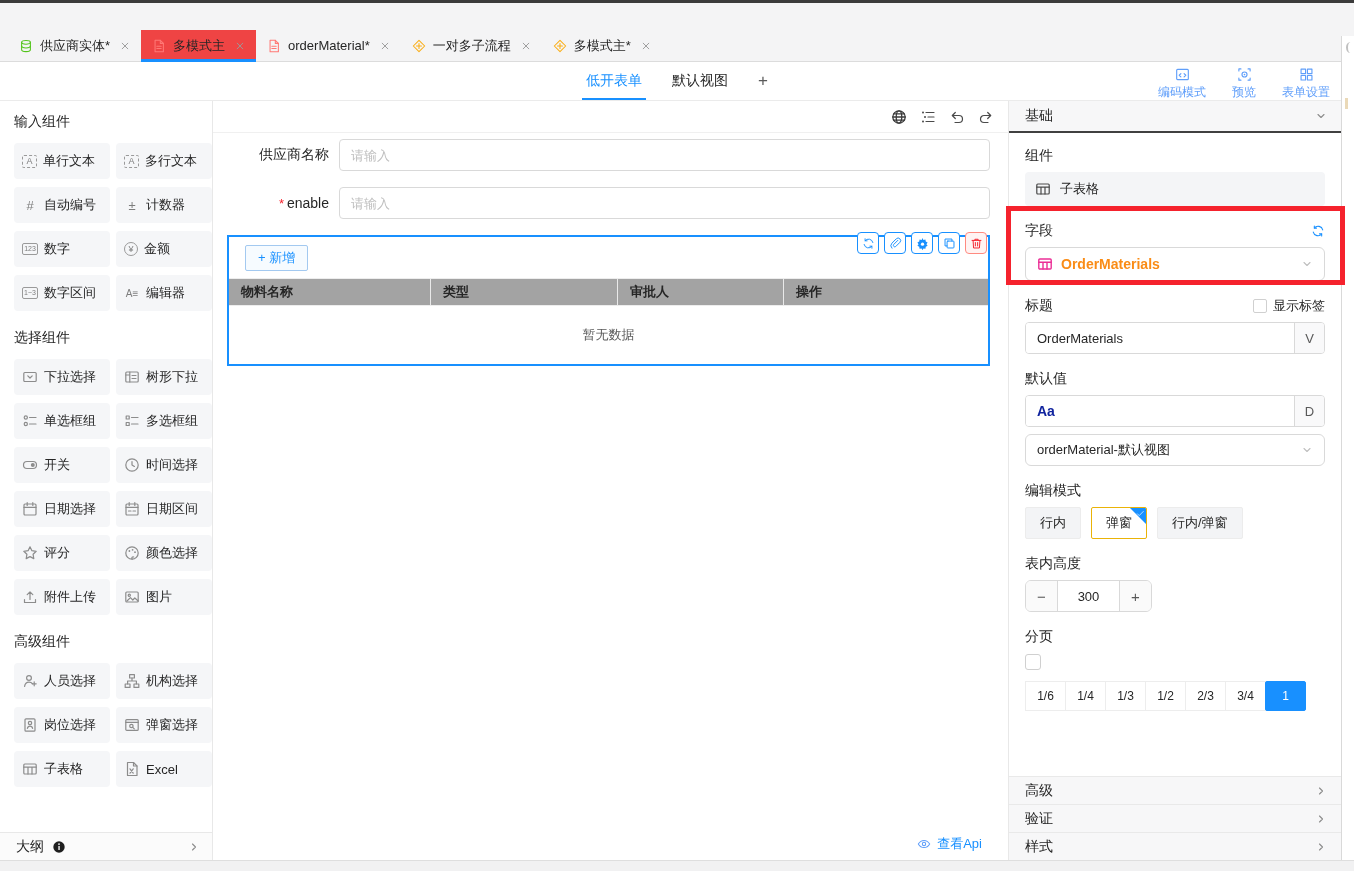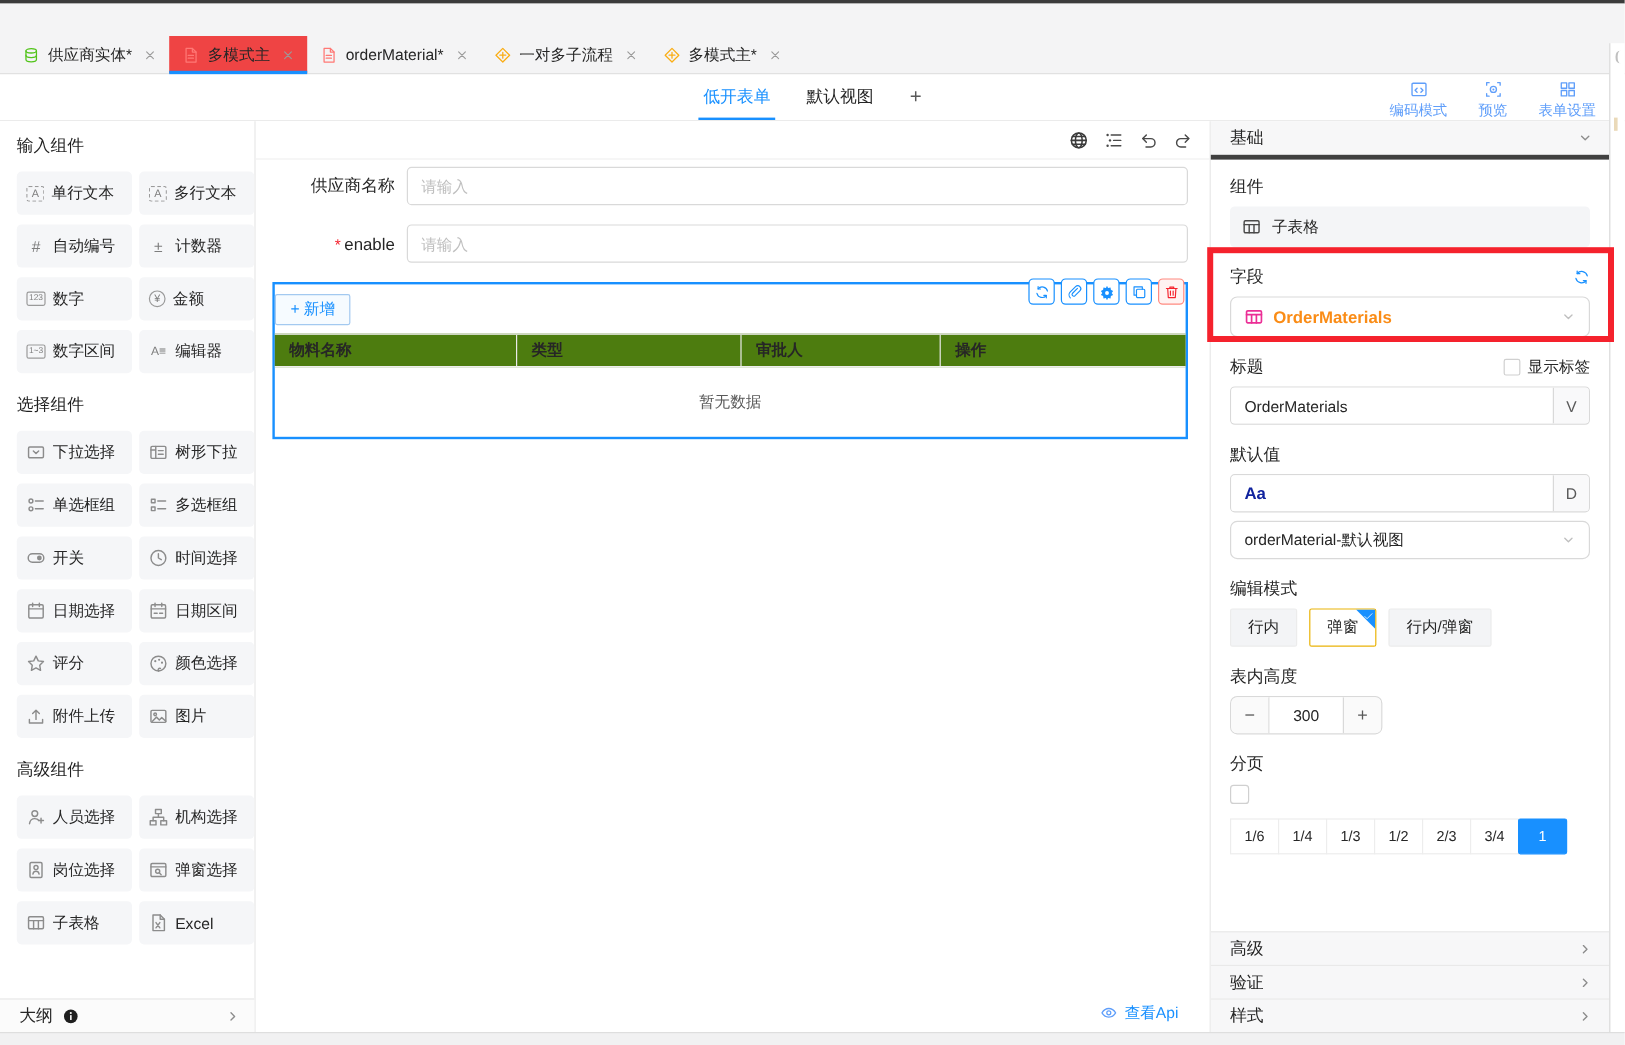--- a/index.html
+++ b/index.html
@@ -69,39 +69,39 @@
   .c-toolbar .ic { width:16px; height:16px; color:#4a4a4a; }
   .c-toolbar .ic.globe { color:#3b3b3b; stroke-width:1.3; }
   .c-body { flex:1; position:relative; padding-top:6px; }
   .f-row { display:flex; align-items:center; margin:0 18px 16px 36px; height:32px; }
   .f-label { width:80px; text-align:right; font-size:14px; color:#262626; margin-right:10px; flex:none; white-space:nowrap; }
   .req { color:#f5222d; margin-right:3px; font-size:13px; }
   .f-input { flex:1; height:32px; border:1px solid #d9d9d9; border-radius:4px; padding:0 11px; font-size:13px; color:#262626; outline:none; }
   .f-input::placeholder { color:#bfbfbf; }
 
   .subtable-wrap { position:relative; margin:13px 18px 0 14px; border:2px solid #1890ff; height:131px; padding-top:8px; }
-  .add-btn { margin-left:0; height:26px; padding:0 12px; border:1px solid #a3c9f0; color:#1890ff;
+  .add-btn { margin-left:16px; height:26px; padding:0 12px; border:1px solid #a3c9f0; color:#1890ff;
              background:#f6fbff; border-radius:2px; font-size:13px; display:inline-flex; align-items:center; cursor:default; }
   .st-head { margin-top:7px; display:grid; grid-template-columns:202px 187px 166px 1fr; height:28px;
-             background:#4d7c0f; border-top:1px solid #ededed; border-bottom:1px solid #ededed; }
+             background:#a3a3a3; border-top:1px solid #ededed; border-bottom:1px solid #ededed; }
   .st-head .cell { display:flex; align-items:center; padding-left:12px; font-size:13px; font-weight:600;
                    color:#262626; border-right:1px solid #e9e9e9; }
   .st-head .cell:last-child { border-right:none; }
   .st-empty { height:57px; display:flex; align-items:center; justify-content:center; font-size:13px; color:#595959; }
   .float-btns { position:absolute; top:-5px; right:1px; display:flex; gap:5px; z-index:3; }
   .fbtn { width:22px; height:22px; border:1px solid #1890ff; border-radius:4px; background:#fff;
           display:flex; align-items:center; justify-content:center; color:#1890ff; cursor:default; }
   .fbtn .ic { width:13px; height:13px; }
   .fbtn.danger { border-color:#ff8a80; background:#fff3f2; color:#f5222d; }
   .api-link { position:absolute; right:26px; bottom:7px; color:#1890ff; font-size:13px; display:flex; gap:6px; align-items:center; cursor:default; }
   .api-link .ic { width:14px; height:14px; color:#5f9efa; }
 
   
   .inspector { width:333px; flex:none; border-left:1px solid #e8e8e8; display:flex; flex-direction:column; background:#fff; }
-  .insp-head { height:32px; flex:none; background:#f7f7f8; border-bottom:4px solid #404040; display:flex;
+  .insp-head { height:32px; flex:none; background:#f7f7f8; border-bottom:2px solid #404040; display:flex;
                align-items:center; justify-content:space-between; padding:0 14px 0 16px; font-size:14px; }
   .insp-head .chev { width:12px; height:12px; color:#8c8c8c; }
   .insp-body { flex:1; overflow:hidden; padding:0 16px; }
   .lbl { font-size:14px; color:#262626; }
   .row-between { display:flex; align-items:center; justify-content:space-between; }
   .mt16 { margin-top:16px; } .mt14 { margin-top:14px; } .mt7 { margin-top:7px; } .mt8 { margin-top:8px; }
   .comp-box { height:34px; background:#f4f5f7; border-radius:4px; display:flex; align-items:center; gap:9px; padding:0 10px; }
   .comp-box .ic { width:16px; height:16px; color:#4a4a4a; }
   .comp-box span { font-size:13px; }
   .sync { width:14px; height:14px; color:#1890ff; }

